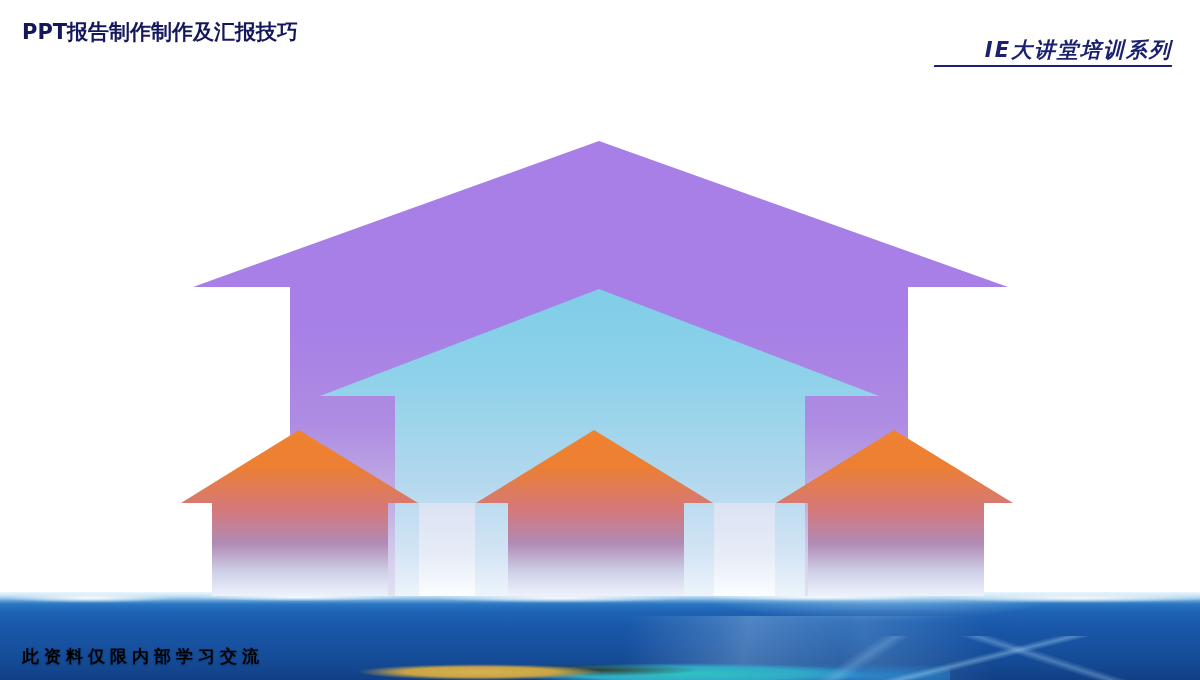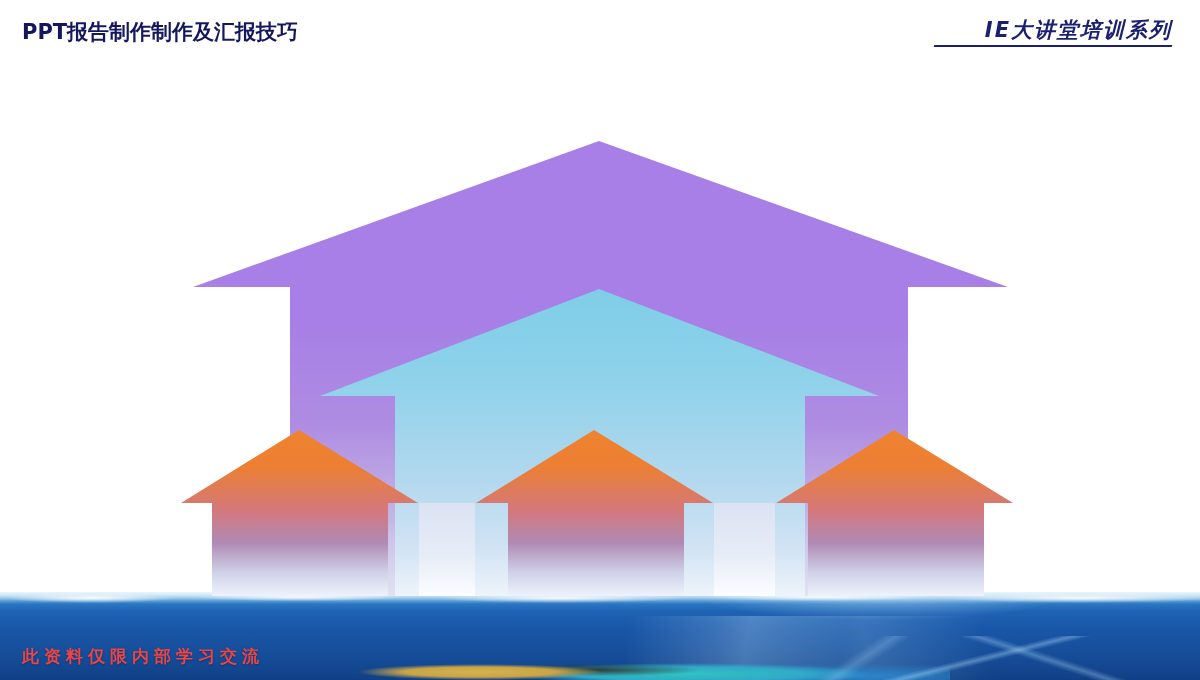--- a/index.html
+++ b/index.html
@@ -43,20 +43,21 @@
   }
   #brand-text {
     font-size: 21px;
     font-weight: bold;
     font-style: italic;
     color: #1b2070;
     letter-spacing: 2px;
     white-space: nowrap;
     font-family: "DejaVu Sans", "Liberation Sans", sans-serif;
     text-shadow: 1px 1px 0 rgba(255,255,255,0.85);
+    margin-top: 20px;
   }
   #brand-underline {
     margin-top: 1px;
     height: 2px;
     background: #1b2070;
     width: 238px;
     margin-left: auto;
     transform: skewX(-20deg);
   }
 
@@ -119,21 +120,21 @@
       linear-gradient(-14deg, rgba(255,255,255,0) 46%, rgba(175,220,250,.40) 49%, rgba(255,255,255,0) 52%),
       linear-gradient(18deg, rgba(255,255,255,0) 58%, rgba(175,220,250,.34) 61%, rgba(255,255,255,0) 64%),
       linear-gradient(-34deg, rgba(255,255,255,0) 70%, rgba(160,210,245,.26) 73%, rgba(255,255,255,0) 76%);
   }
   #footer-note {
     position: absolute;
     left: 22px; top: 645px;
     z-index: 30;
     font-size: 17px;
     font-weight: bold;
-    color: #ef4444;
+    color: #000000;
     letter-spacing: 5px;
     white-space: nowrap;
     font-family: "DejaVu Sans", "Liberation Sans", sans-serif;
     text-shadow: 0 1px 2px rgba(0,40,90,.55);
   }
 
   
   #diagram {
     position: absolute;
     left: 0; top: 0;

